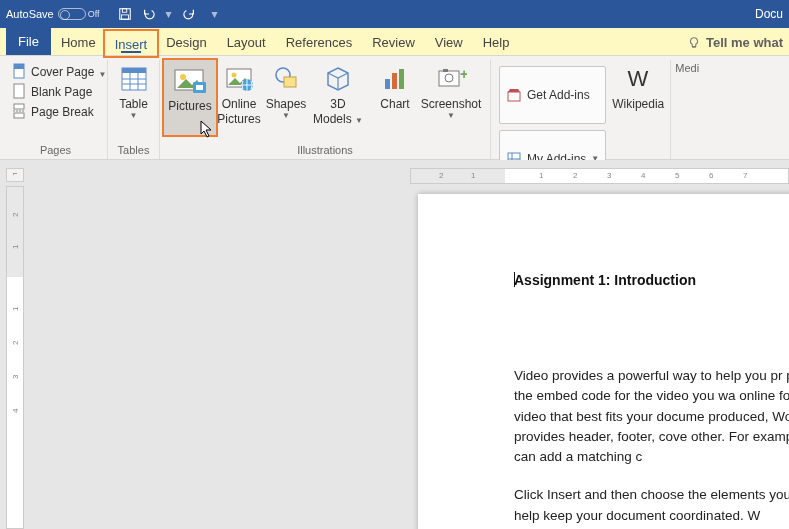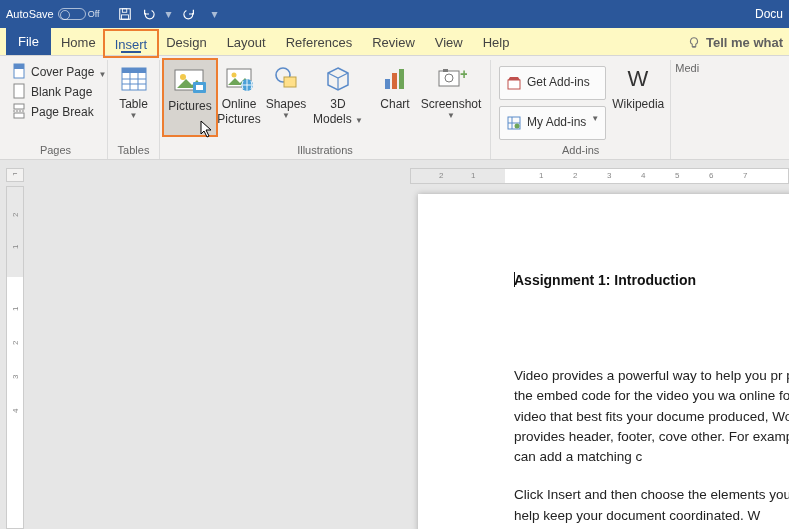--- a/index.html
+++ b/index.html
@@ -38,21 +38,21 @@
   .big-btn { display:flex; flex-direction:column; align-items:center; width:48px; padding-top:2px; gap:2px; font-size:12px; text-align:center; line-height:1.05; }
   .big-btn.wide { width:70px; }
   .big-btn.med { width:56px; }
   .big-icon-box { width:34px; height:34px; display:flex; align-items:center; justify-content:center; }
   .dd-arrow { font-size:8px; color:#666; margin-top:-1px;}
   .pictures-highlight { border:2.5px solid #ed7d31; background:#d7d4cf; padding:2px 2px 22px; margin:-2px -2px 0; position:relative; }
   .cursor-arrow { position:absolute; left:36px; top:60px; width:14px; height:18px; }
 
   
   .addins-stack { display:flex; flex-direction:column; gap:6px; padding:6px 4px 0;}
-  .addins-item { display:flex; align-items:flex-start; gap:5px; font-size:12px; border:1px solid #c8c8c8; border-radius:2px; padding:8px 6px; background:#fbfbfb;}
+  .addins-item { display:flex; align-items:center; gap:5px; font-size:12px; border:1px solid #c8c8c8; border-radius:2px; padding:20px 6px; background:#fbfbfb;}
 
   
   .workspace { position:relative; height: calc(529px - 28px - 28px - 104px); background:#e6e6e6; }
   .vruler { position:absolute; left:6px; top:26px; bottom:0; width:18px; background:#fff; border:1px solid #ccc; }
   .vruler .num { position:absolute; left:4px; font-size:8px; color:#888; transform: rotate(-90deg); transform-origin:left top;}
   .vruler-shade { position:absolute; left:0; right:0; top:0; height:90px; background:#e8e8e8;}
   .hruler { position:absolute; top:8px; left:410px; right:0; height:16px; background:#fff; border:1px solid #ccc; }
   .hruler-shade { position:absolute; left:0; top:0; bottom:0; width:94px; background:#e8e8e8;}
   .hruler .num { position:absolute; top:2px; font-size:8px; color:#888;}
   .corner { position:absolute; left:6px; top:8px; width:18px; height:14px; background:#f3f2f1; border:1px solid #ccc; font-size:8px; color:#888; text-align:center;}

